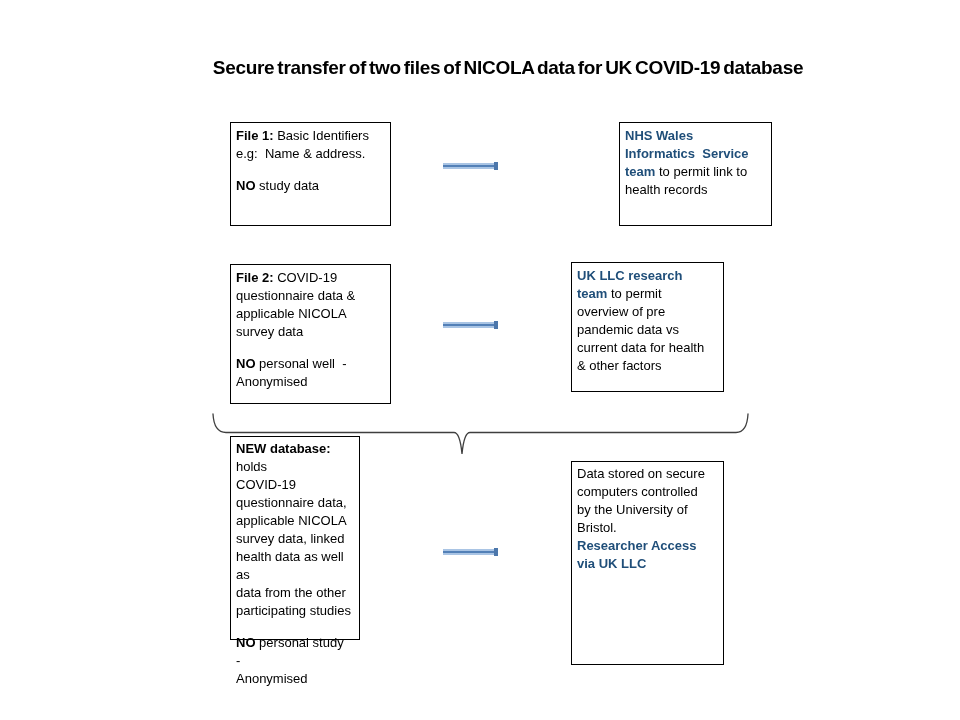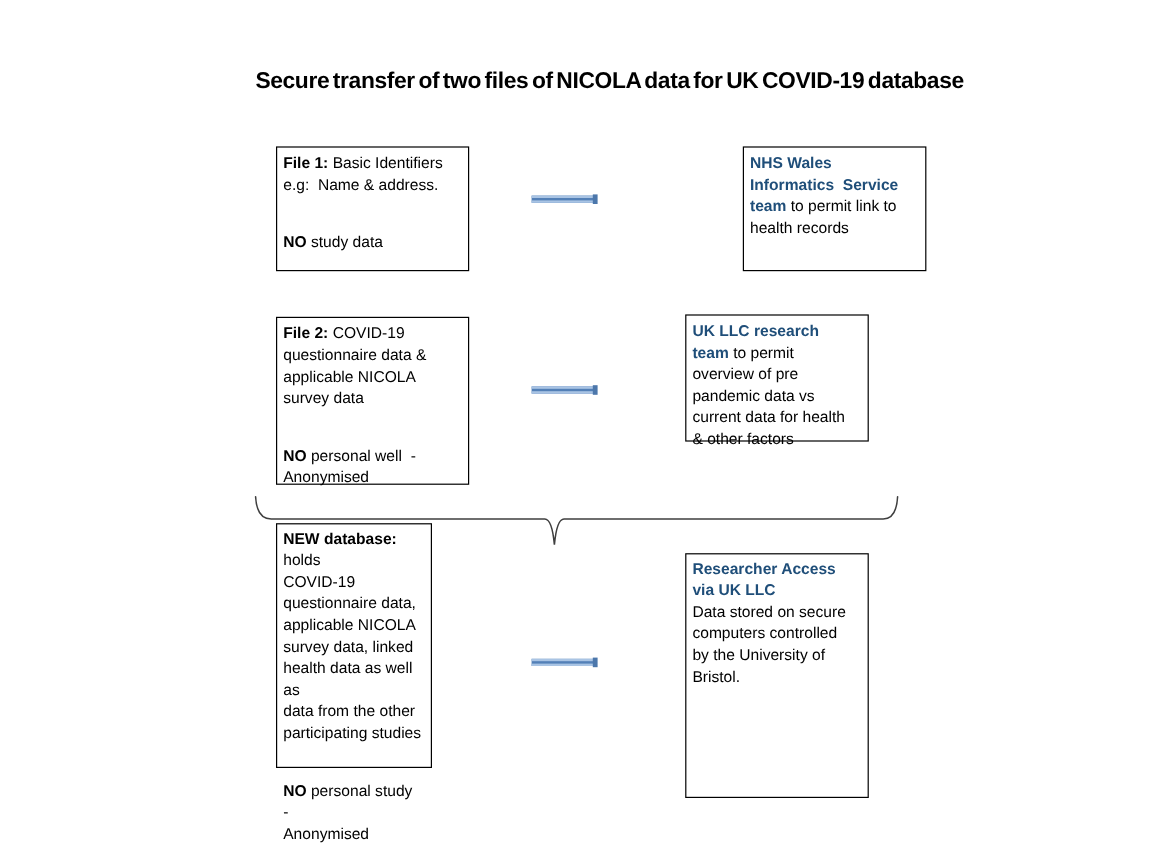--- a/index.html
+++ b/index.html
@@ -22,28 +22,28 @@
     position:absolute;left:128px;top:57px;width:760px;margin:0;
     text-align:center;font-size:19px;font-weight:bold;color:var(--title_text);
     letter-spacing:-0.3px;word-spacing:-2px;line-height:22px;
   }
   .box{
     position:absolute;box-sizing:border-box;
     border:1px solid var(--box_border);background:#fff;
     padding:4px 5px;font-size:13px;line-height:18px;color:#000;
   }
   .box p{margin:0;white-space:pre-wrap;}
-  .box p.gap{margin-top:30px;}
+  .box p.gap{margin-top:14px;}
   .b{font-weight:bold;}
   .blue{color:var(--accent_text);}
   
   .l1{left:230px;top:122px;width:161px;height:104px;}
   .r1{left:571px;top:122px;width:153px;height:104px;margin-left:48px;}
   .l2{left:230px;top:264px;width:161px;height:140px;}
-  .r2{left:571px;top:262px;width:153px;height:106px;}
+  .r2{left:571px;top:262px;width:153px;height:130px;}
   .l3{left:230px;top:436px;width:130px;height:204px;padding-top:3px;}
   .r3{left:571px;top:461px;width:153px;height:204px;padding-top:3px;}
   
   .connector{
     position:absolute;left:443px;width:54px;height:2px;
     background:var(--connector_core);
     border-top:2px solid var(--connector_edge);
     border-bottom:2px solid var(--connector_edge);
   }
   .connector .cap{
@@ -117,21 +117,21 @@
 participating studies</span></p>
     <p class="gap"><span class="b">NO</span><span> personal study  -
 Anonymised</span></p>
   </div>
 
   <div class="connector c3">
       <div class="cap"></div>
     </div>
 
   <div class="box r3">
-    <p><span class="b blue">Researcher Access
-via UK LLC</span></p>
     <p><span>Data stored on secure
 computers controlled
 by the University of
 Bristol.</span></p>
+    <p><span class="b blue">Researcher Access
+via UK LLC</span></p>
   </div>
 
 </div>
 
 </body></html>

